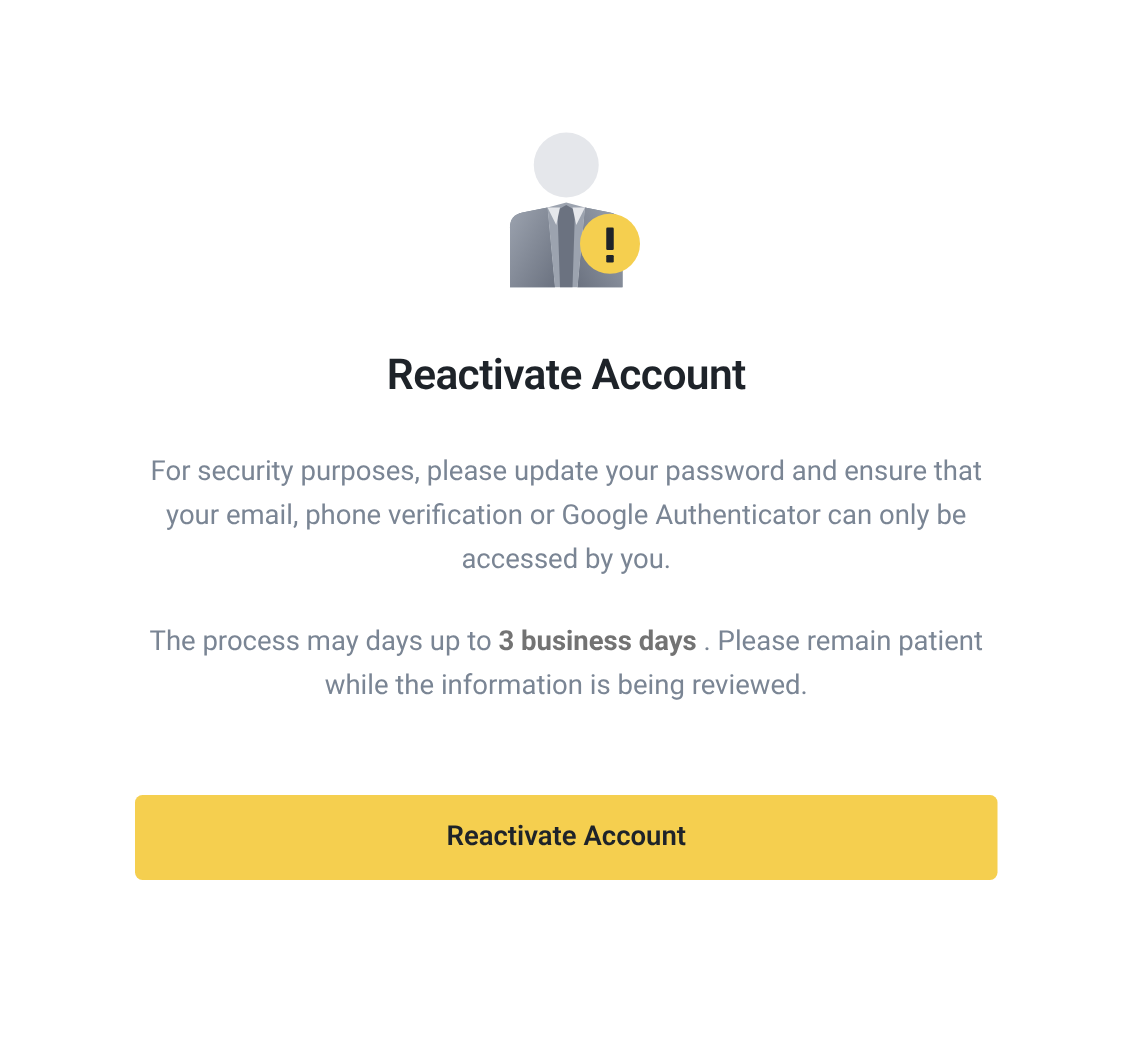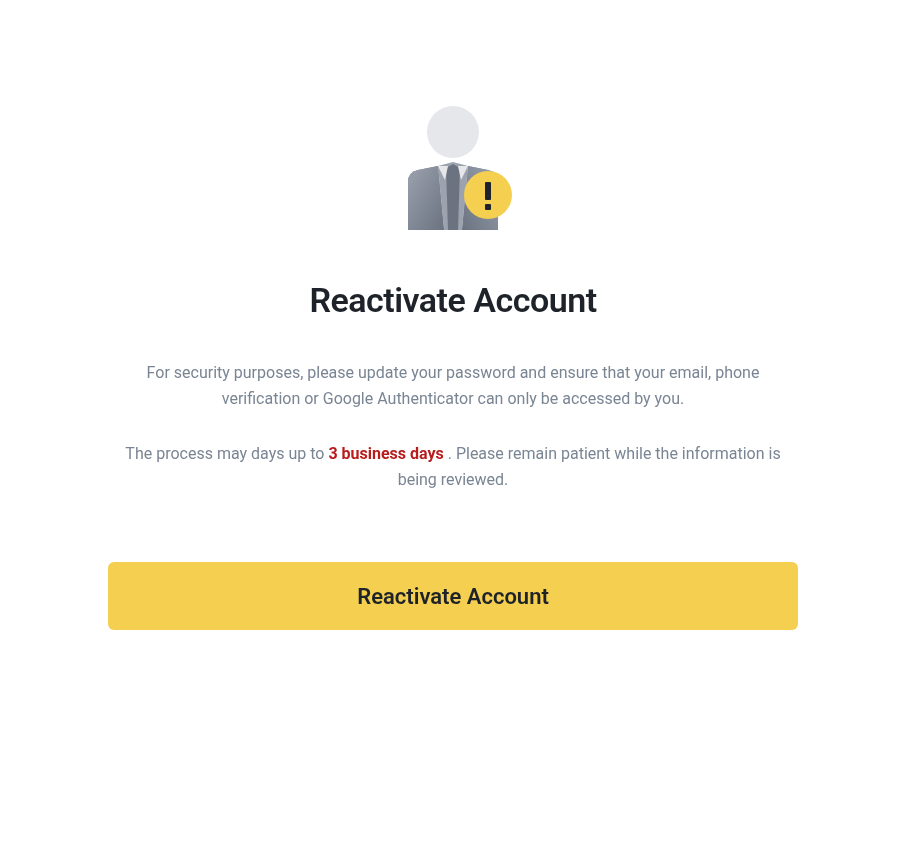--- a/index.html
+++ b/index.html
@@ -30,29 +30,29 @@
       margin-bottom: 50px;
     }
     .title {
       font-size: 34px;
       font-weight: 600;
       color: #1e2329;
       margin-bottom: 40px;
       letter-spacing: -0.5px;
     }
     .description {
-      font-size: 16px;
+      font-size: 22px;
       color: #7a8594;
       text-align: center;
       line-height: 1.6;
       margin-bottom: 30px;
     }
     .description .bold {
       font-weight: 700;
-      color: #b91c1c;
+      color: #737373;
     }
     .button {
       width: 100%;
       height: 68px;
       background: #f5cf4f;
       border: none;
       border-radius: 6px;
       font-size: 22px;
       font-weight: 600;
       color: #1e2329;

